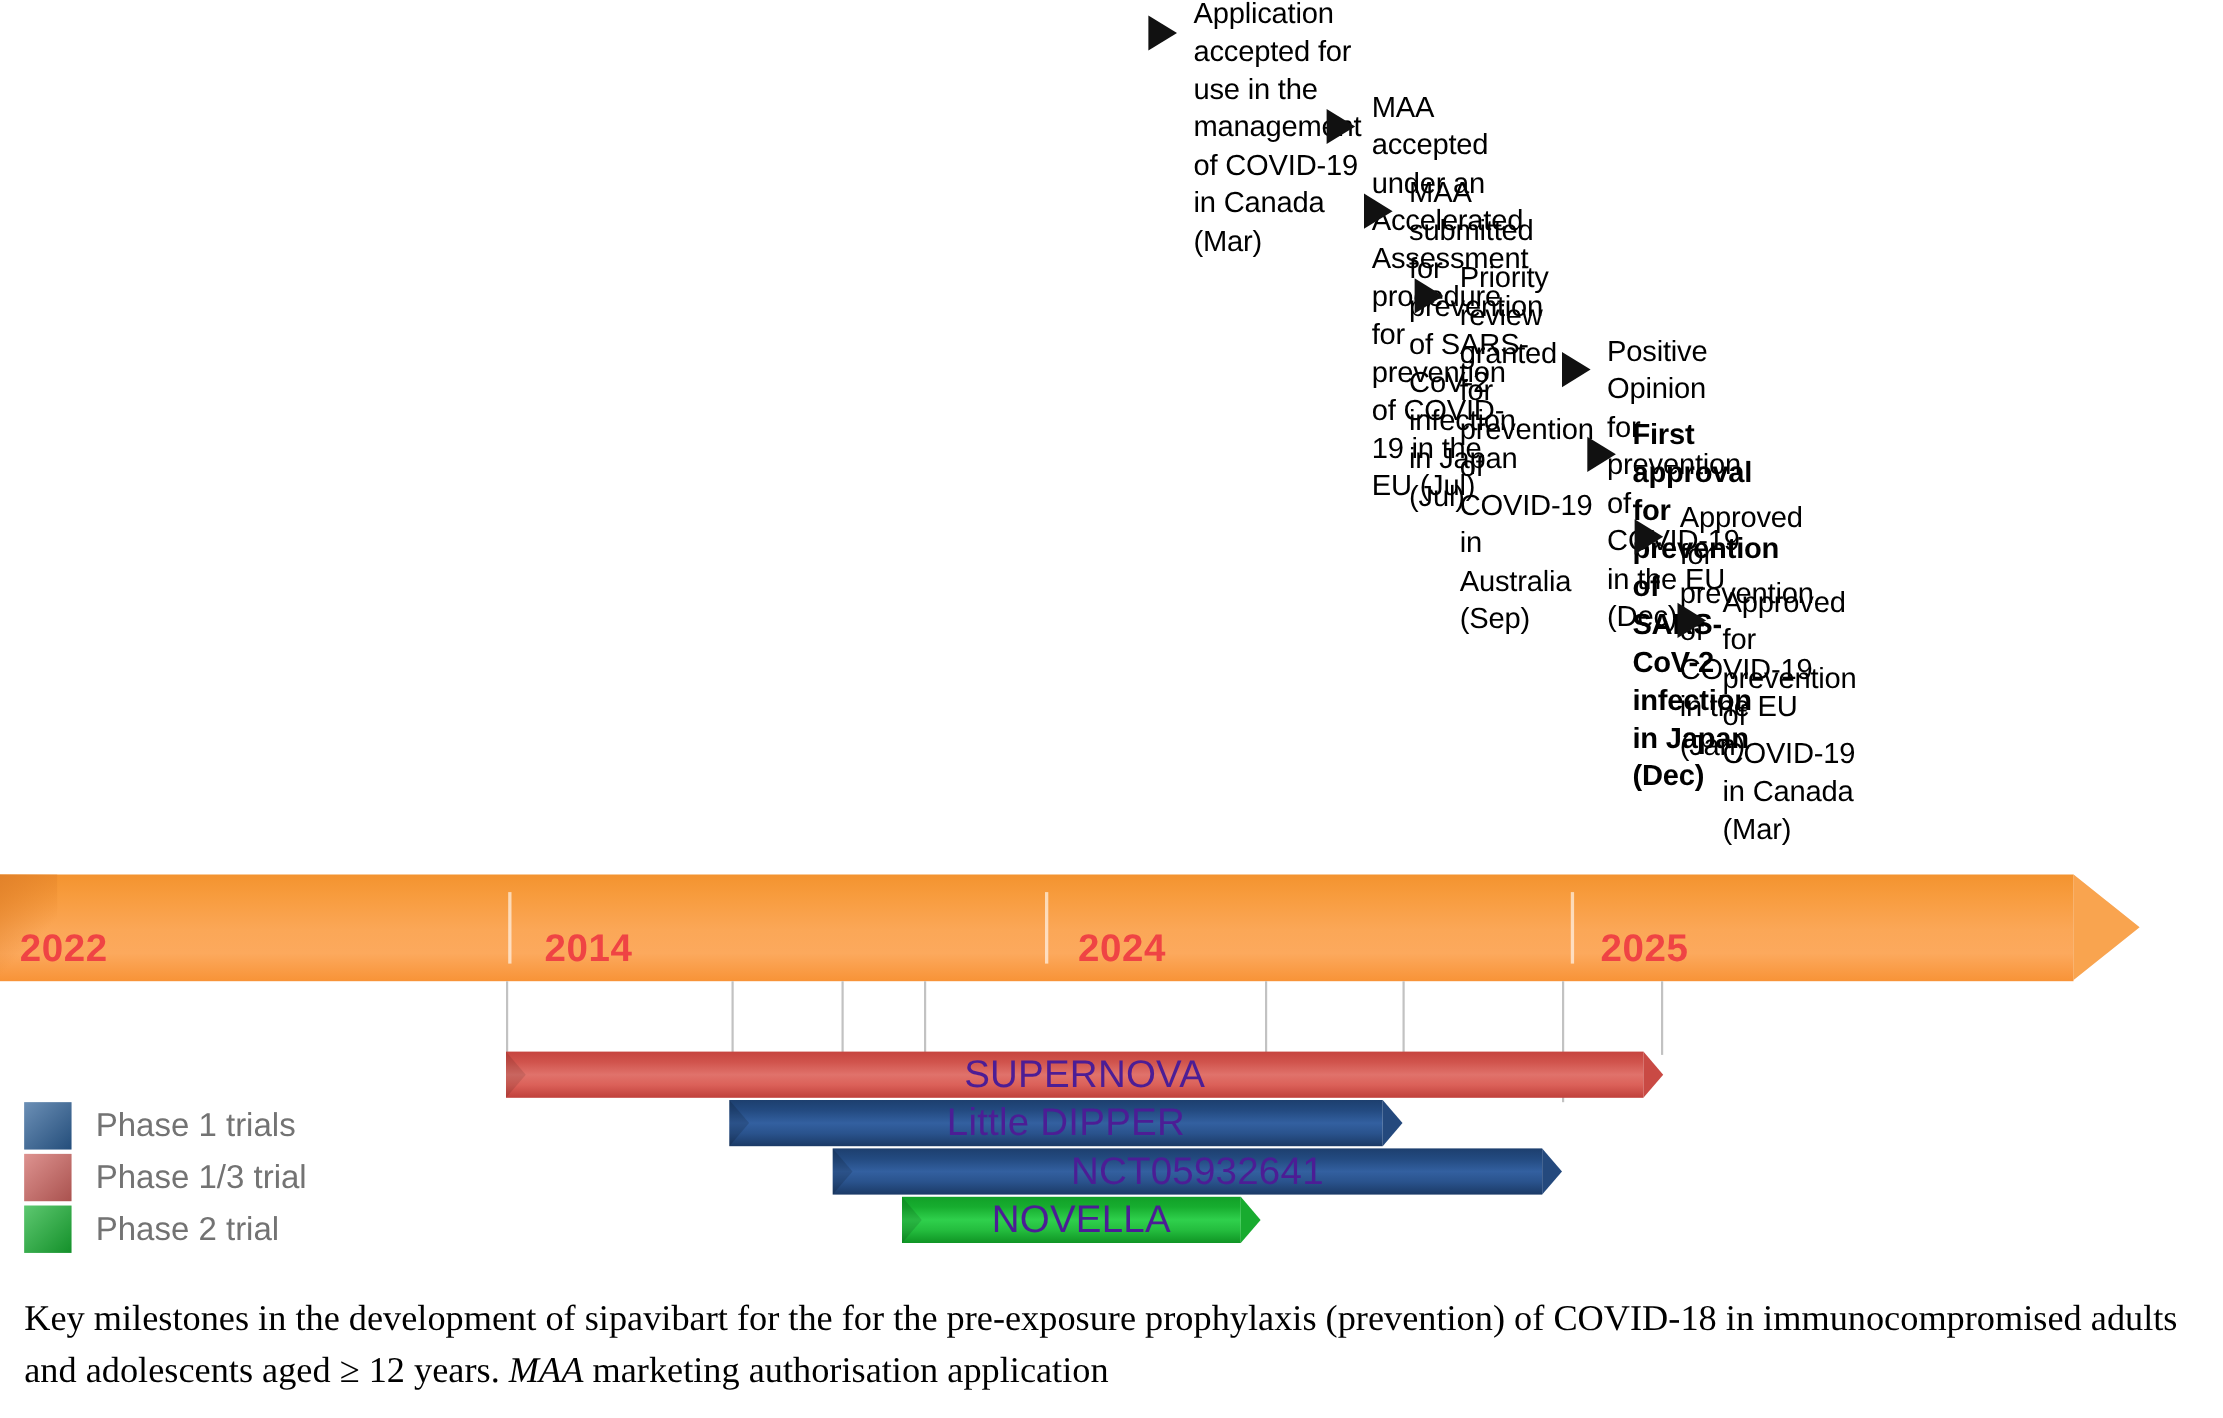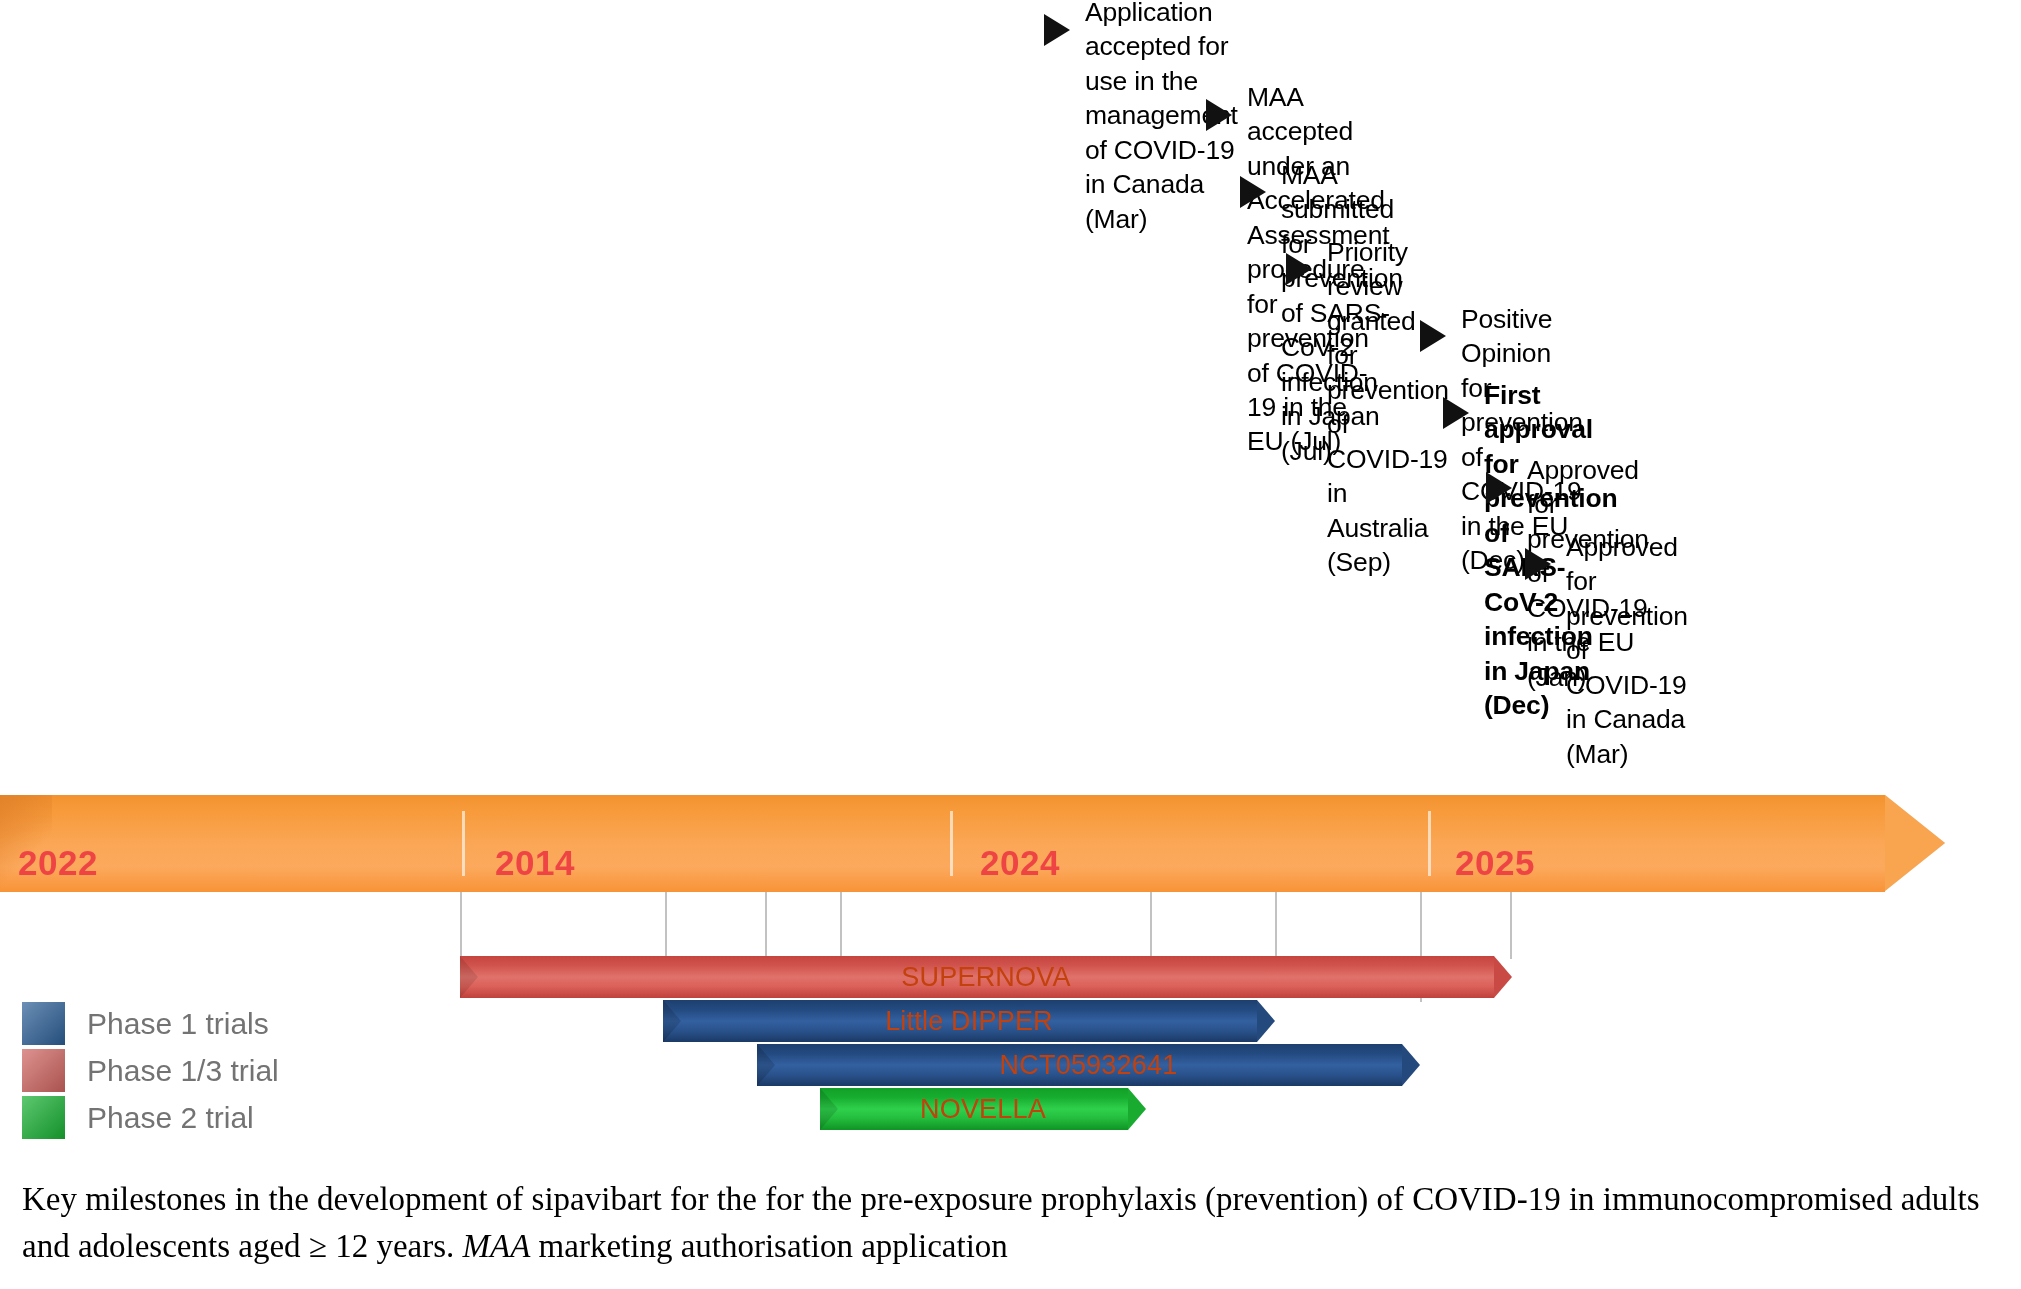--- a/index.html
+++ b/index.html
@@ -37,21 +37,21 @@
 
   
   .bar{position:absolute;height:42px;}
   .bar .body{position:absolute;left:0;top:0;right:18px;height:100%;}
   .bar .tip{position:absolute;right:0;top:0;width:0;height:0;
             border-top:21px solid transparent;border-bottom:21px solid transparent;}
   .bar .notch{position:absolute;left:0;top:0;width:0;height:0;
             border-top:21px solid transparent;border-bottom:21px solid transparent;}
   .bar .lbl{position:absolute;left:0;right:0;top:0;height:100%;
             display:flex;align-items:center;justify-content:center;
-            color:#c2410c;font-size:27px;letter-spacing:0.2px;z-index:3;text-align:right;}
+            color:#4c1d95;font-size:35px;letter-spacing:0.2px;z-index:3;text-align:right;}
 
   .c-red  .body{background:linear-gradient(to bottom,#c6443f 0%,#d0534c 22%,#e0726b 50%,#db6159 72%,#c0403b 100%);}
   .c-red  .tip{border-left:18px solid #c94a44;}
   .c-red  .notch{border-left:18px solid rgba(0,0,0,.10);}
   .c-blue .body{background:linear-gradient(to bottom,#1d3f6e 0%,#234a80 22%,#3360a0 50%,#2a538d 72%,#1b3a66 100%);}
   .c-blue .tip{border-left:18px solid #24497d;}
   .c-blue .notch{border-left:18px solid rgba(0,0,0,.14);}
   .c-green .body{background:linear-gradient(to bottom,#12a028 0%,#17ad2f 22%,#2fd04c 50%,#24bd3e 72%,#0f9424 100%);}
   .c-green .tip{border-left:18px solid #18ab2f;}
   .c-green .notch{border-left:18px solid rgba(0,0,0,.12);}
@@ -201,13 +201,13 @@
   <div class="lgrow">
     <div class="lgsw sw-red"></div>
     <div class="lgtxt">Phase 1/3 trial</div>
   </div>
   <div class="lgrow">
     <div class="lgsw sw-green"></div>
     <div class="lgtxt">Phase 2 trial</div>
   </div>
 </div>
 
-<div id="caption"><span>Key milestones in the development of sipavibart for the for the pre-exposure prophylaxis (prevention) of COVID-19 in immunocompromised adults and adolescents aged ≥ 12 years. </span><i>MAA</i><span> marketing authorisation application</span></div>
+<div id="caption"><span>Key milestones in the development of sipavibart for the for the pre-exposure prophylaxis (prevention) of COVID-18 in immunocompromised adults and adolescents aged ≥ 12 years. </span><i>MAA</i><span> marketing authorisation application</span></div>
 
 </body></html>

